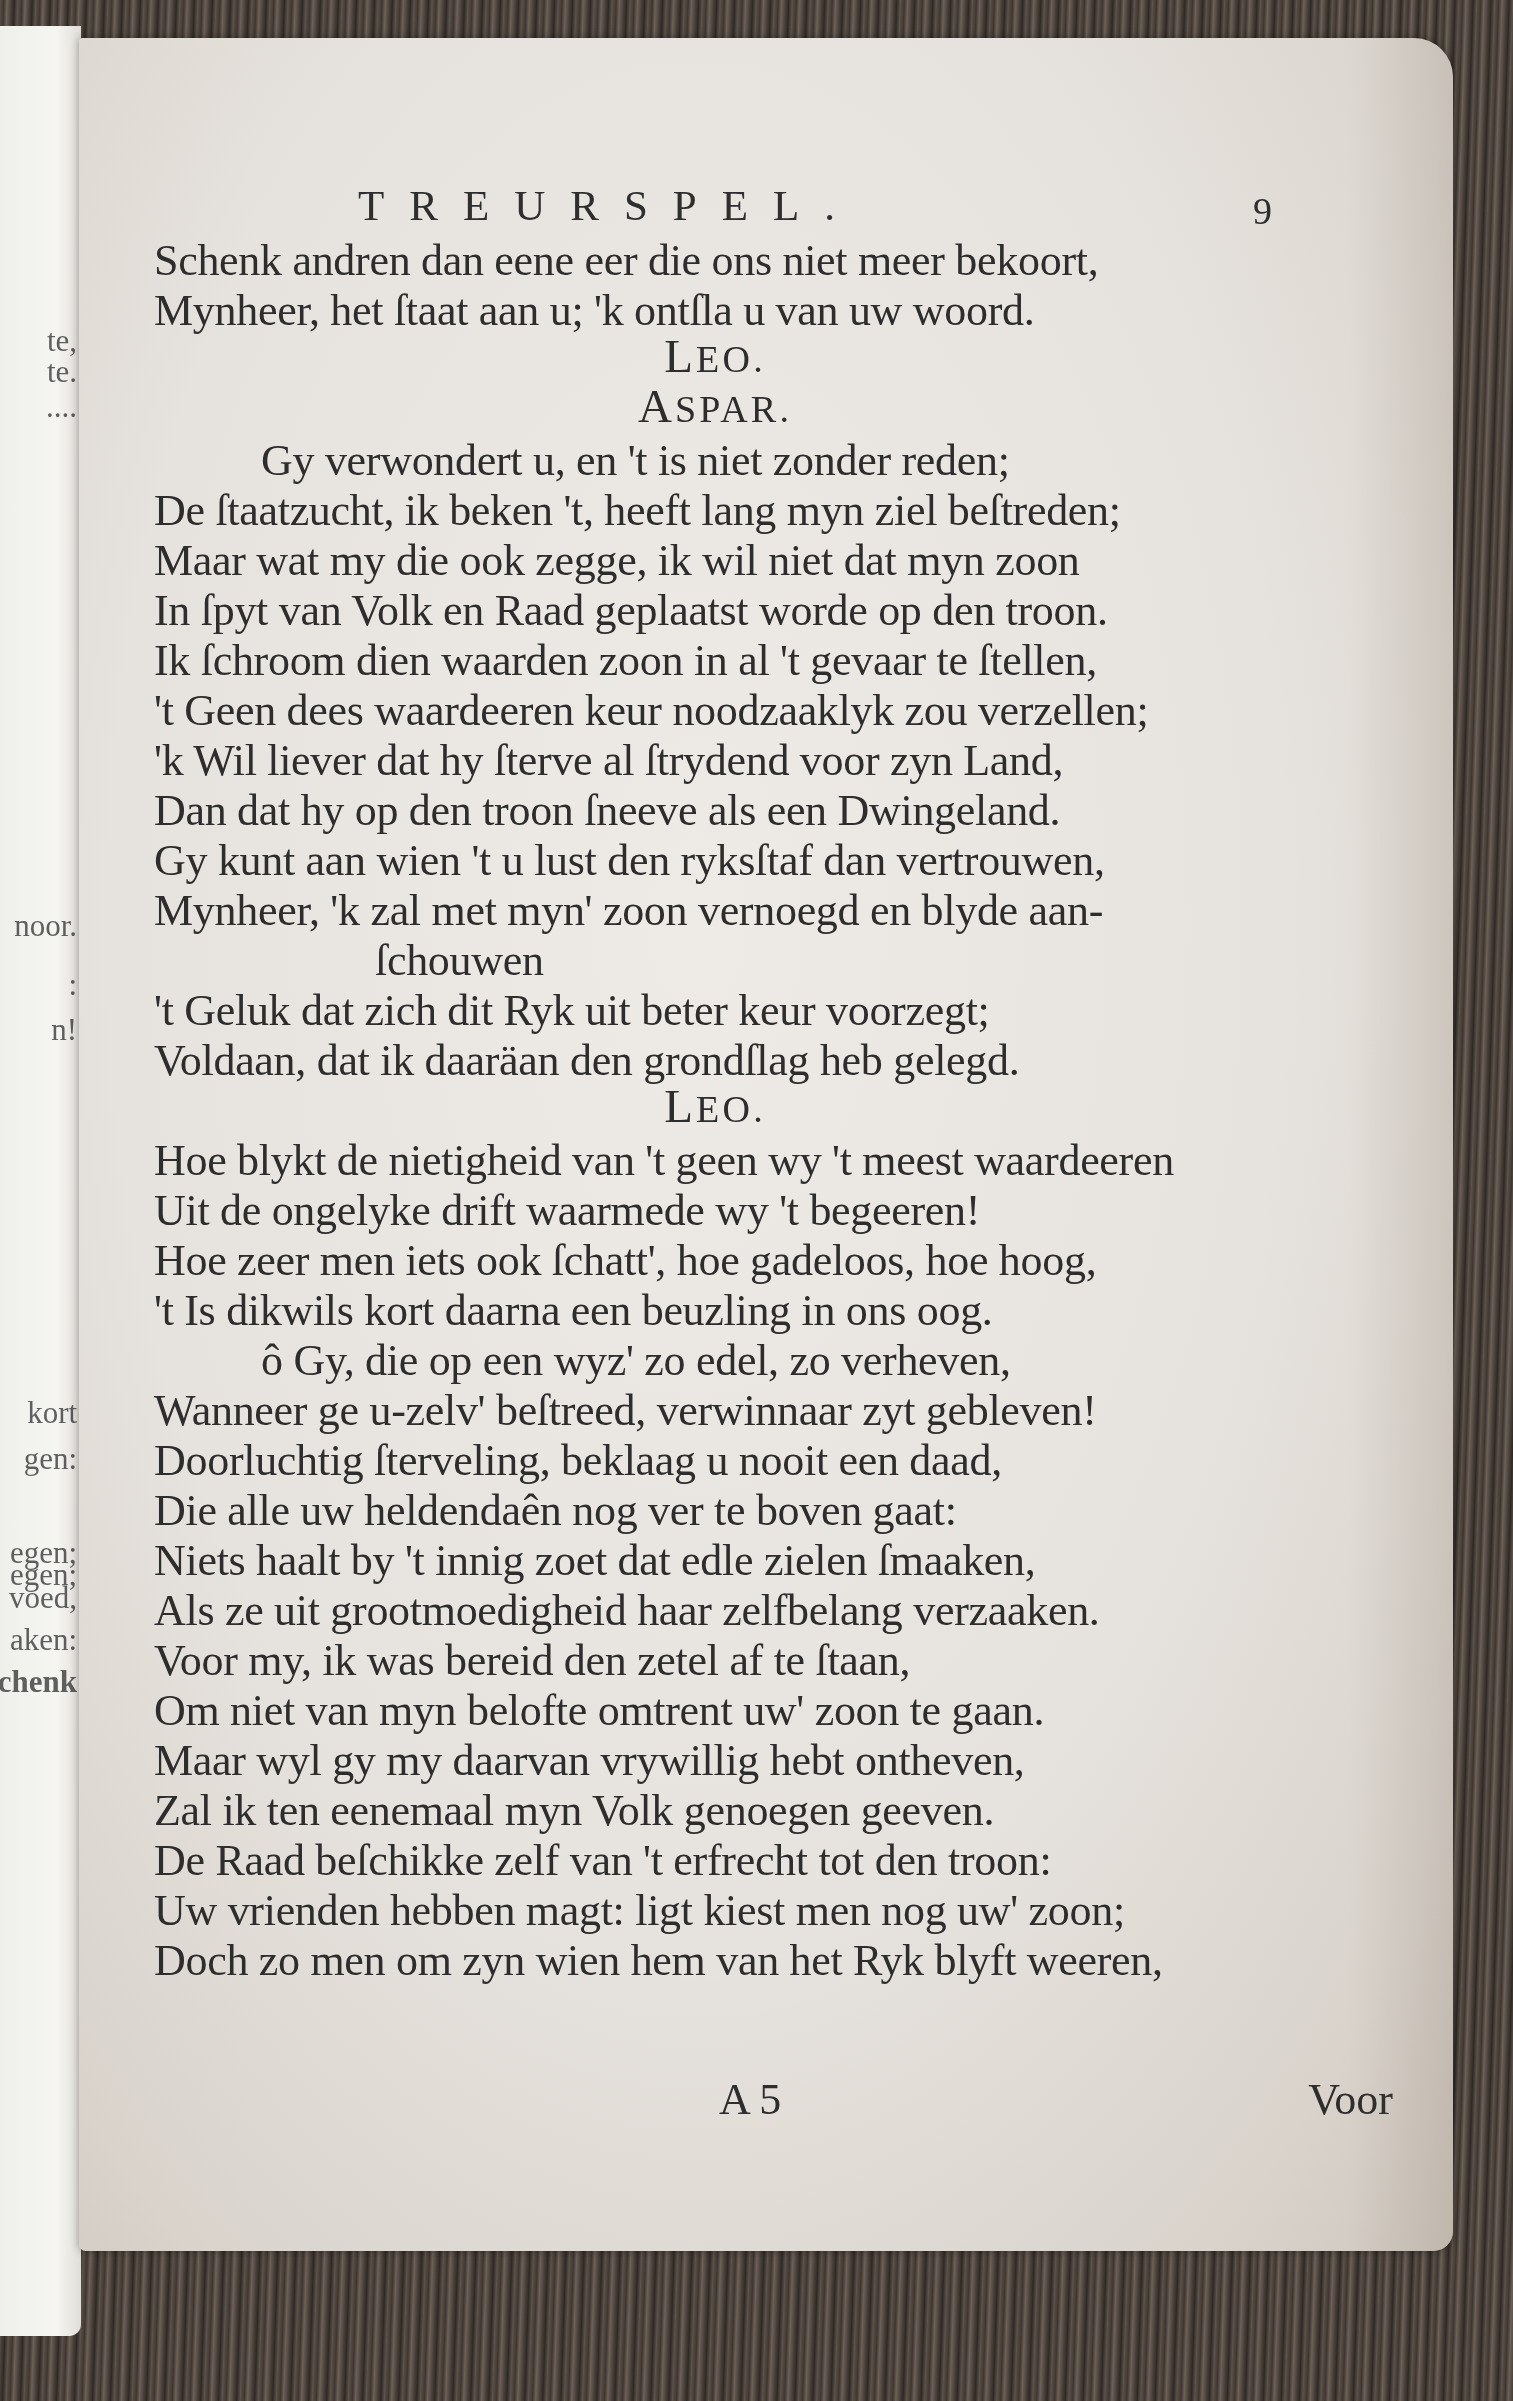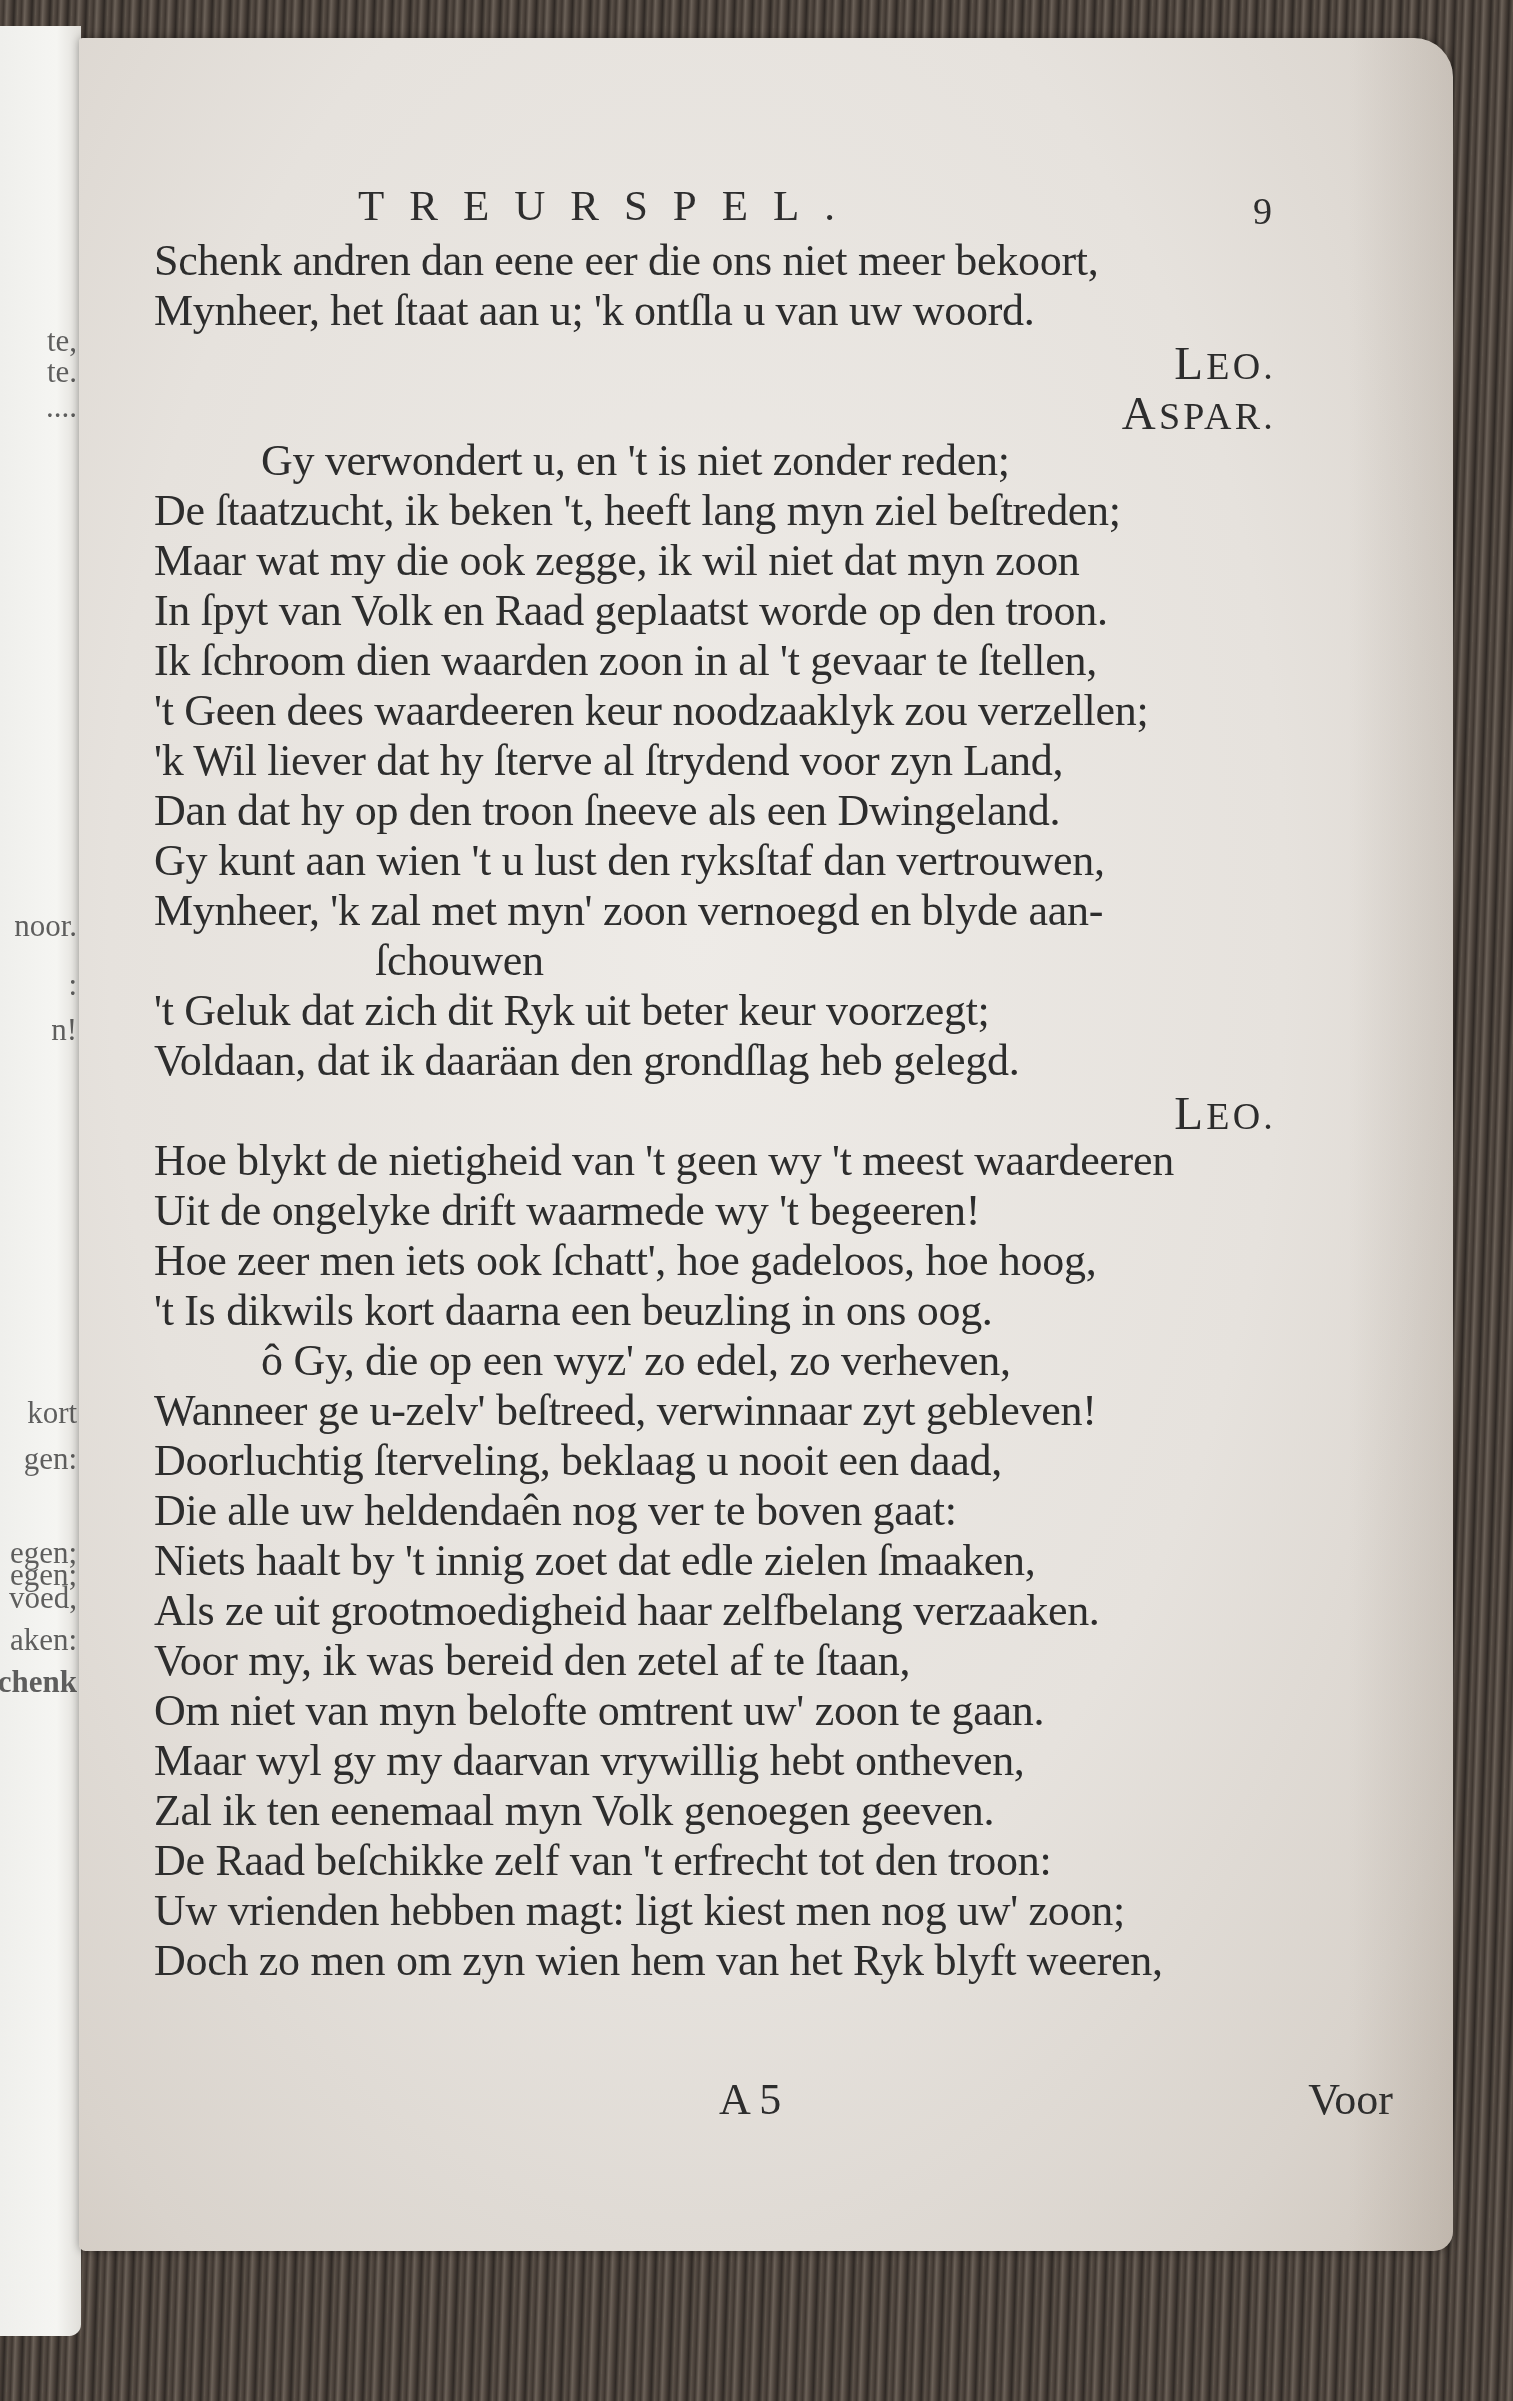--- a/index.html
+++ b/index.html
@@ -38,21 +38,21 @@
     position:absolute; left:1174px; top:151px; font-size:38px; color:#2e2e2e;
   }
   .text-block { position:absolute; left:75px; top:198px; width:1200px; }
   .line {
     font-size:44px; line-height:50px; height:50px; color:#2d2d2d; white-space:nowrap;
     letter-spacing:-0.3px;
   }
   .line.indent { padding-left:107px; }
   .line.cont { padding-left:221px; }
   .speaker {
-    text-align:right; font-size:38px; line-height:54px; height:50px; color:#2d2d2d;
+    text-align:center; font-size:38px; line-height:40px; height:50px; color:#2d2d2d;
     letter-spacing:3.2px; padding-right:78px;
   }
   .speaker .cap { font-size:47px; }
   .footer { position:absolute; left:75px; top:2036px; width:1200px; height:52px; }
   .signature { position:absolute; left:565px; top:0; font-size:44px; color:#2d2d2d; }
   .catchword { position:absolute; right:-39px; top:0; font-size:44px; color:#2d2d2d; }
 </style>
 </head>
 <body>
 

